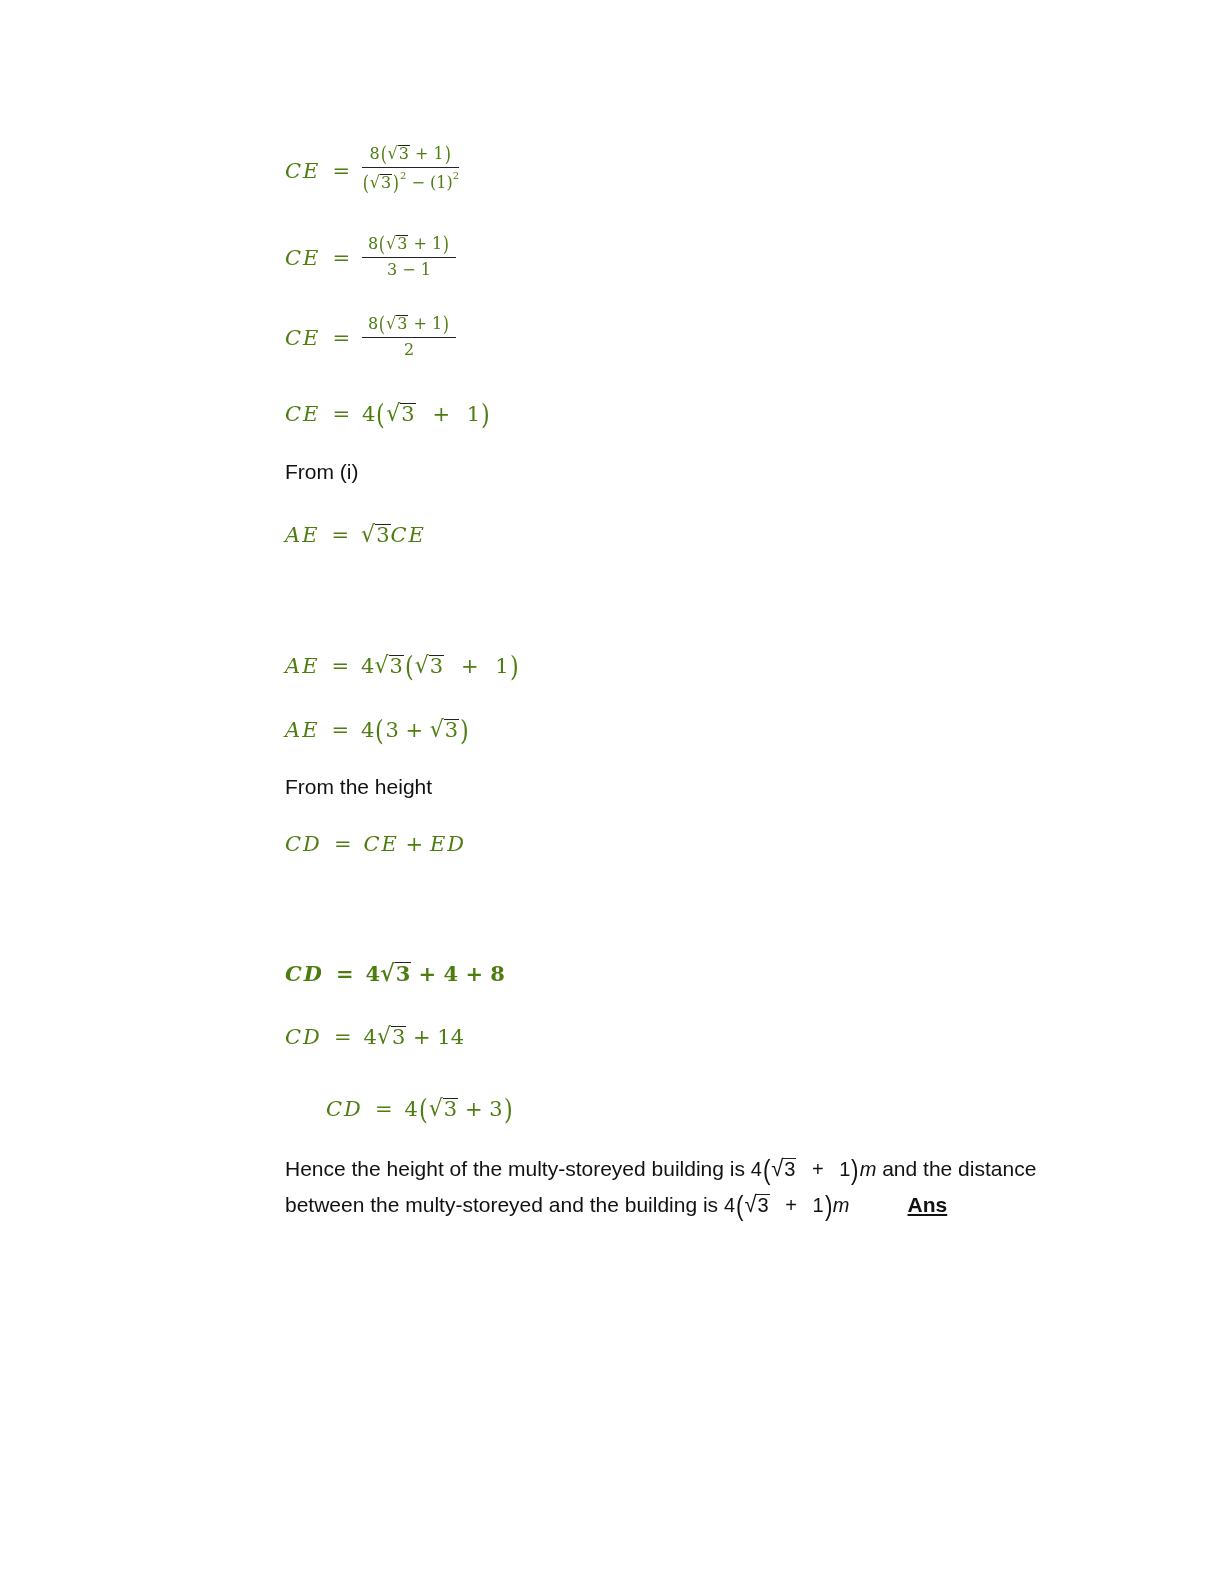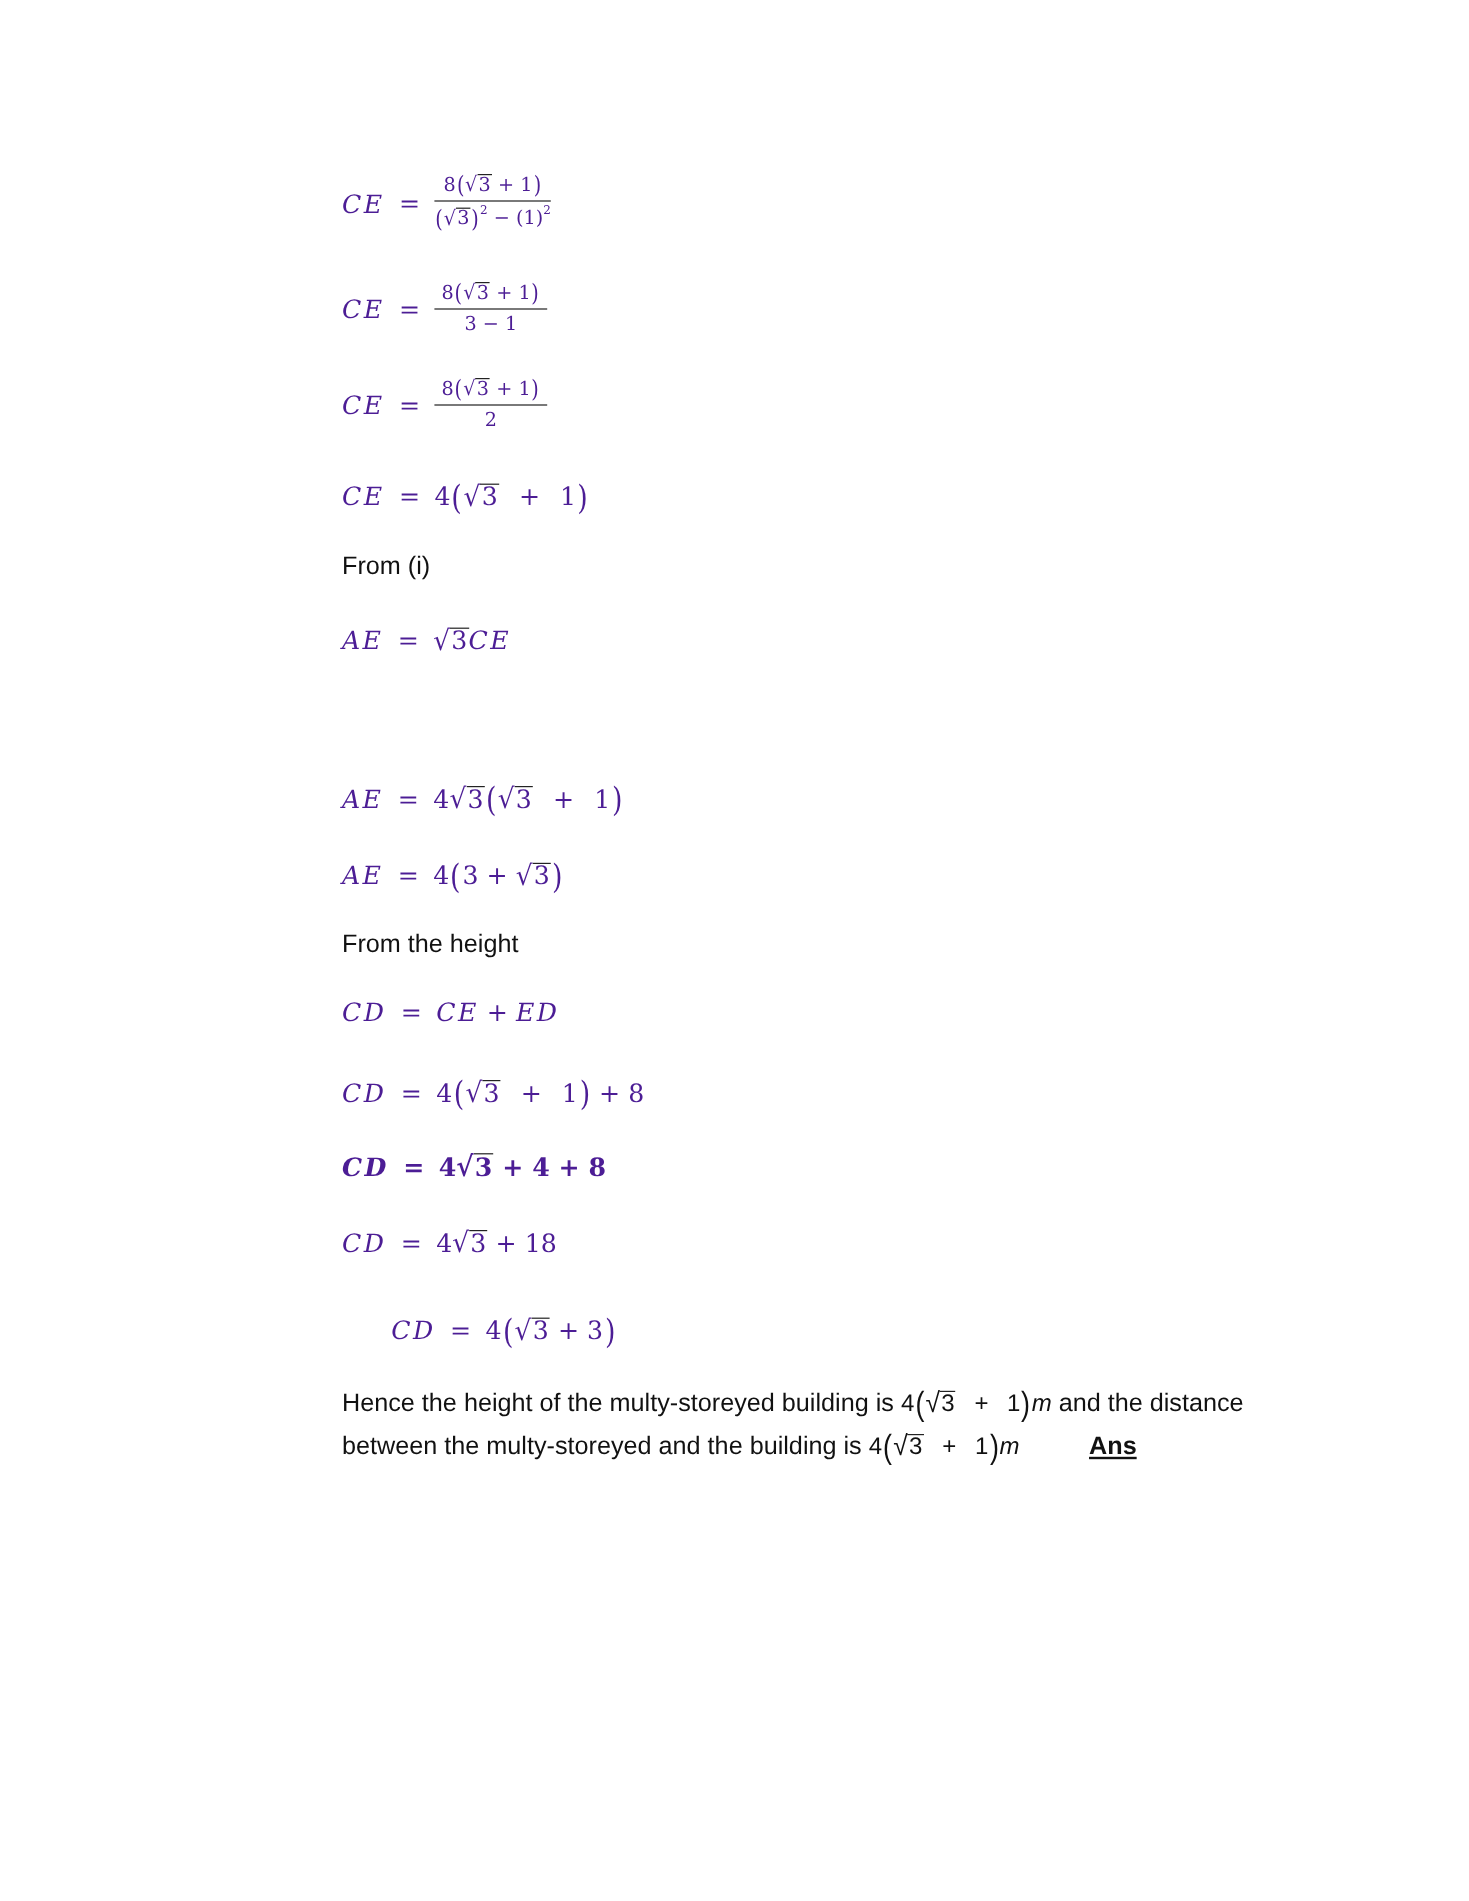--- a/index.html
+++ b/index.html
@@ -1,19 +1,19 @@
 <!DOCTYPE html>
 <html><head>
 <meta charset="utf-8">
 <style>
   html, body { margin: 0; padding: 0; background: #ffffff; }
   body { width: 1224px; height: 1584px; position: relative; overflow: hidden; color: #111; }
   .page { position: absolute; left: 0; top: 0; width: 1224px; height: 1584px; background: #fff; }
   .line { position: absolute; left: 285px; white-space: nowrap; }
-  .math { font-family: "DejaVu Serif", "Liberation Serif", serif; font-size: 21px; color: #4c1d95; }
+  .math { font-family: "DejaVu Serif", "Liberation Serif", serif; font-size: 21px; color: #4d7c0f; }
   .lhs { font-style: italic; letter-spacing: 2px; }
   .eq { display: inline-block; margin: 0 12px; }
   .text { font-family: "Liberation Sans", sans-serif; font-size: 21px; color: #111; }
   .frac { display: inline-block; vertical-align: middle; text-align: center; position: relative; top: -4px; }
   .frac .num { display: block; font-size: 16px; padding: 0 6px 1px; border-bottom: 1.3px solid #222; }
   .frac .den { display: block; font-size: 16px; padding-top: 2px; }
   .sup { font-size: 10px; vertical-align: 9px; }
   .paren { font-size: 28px; font-weight: 200; display: inline-block; transform: scaleX(0.8); vertical-align: -3px; }
   .sqrt { display: inline-block; }
   .sqrt .rad { display: inline-block; font-size: 22px; transform: scaleY(1.05); }
@@ -69,30 +69,27 @@
   <div class="line math" style="top:714px;">
     <span class="lhs">AE</span><span class="eq">=</span><span>4</span><span class="paren">(</span><span>3</span> <span>+</span> <span class="sqrt"><span class="rad">√</span><span class="body">3</span></span><span class="paren">)</span>
   </div>
 
   <div class="line text" style="top:775px;">From the height</div>
 
   <div class="line math" style="top:832px;">
     <span class="lhs">CD</span><span class="eq">=</span><span class="lhs">CE</span> <span>+</span> <span class="lhs">ED</span>
   </div>
 
-  <div class="line math" style="top:895px;">
-    <span class="lhs">CD</span><span class="eq">=</span><span>4</span><span class="paren">(</span><span class="sqrt"><span class="rad">√</span><span class="body">3</span></span><span class="sp"></span> <span>+</span> <span class="sp"></span><span>1</span><span class="paren">)</span> <span>+</span> <span>8</span>
-  </div>
 
   <div class="line math" style="top:960px;font-weight:bold;">
     <span class="lhs">CD</span><span class="eq">=</span><span>4</span><span class="sqrt"><span class="rad">√</span><span class="body">3</span></span> <span>+</span> <span>4</span> <span>+</span> <span>8</span>
   </div>
 
   <div class="line math" style="top:1024px;">
-    <span class="lhs">CD</span><span class="eq">=</span><span>4</span><span class="sqrt"><span class="rad">√</span><span class="body">3</span></span> <span>+</span> <span>18</span>
+    <span class="lhs">CD</span><span class="eq">=</span><span>4</span><span class="sqrt"><span class="rad">√</span><span class="body">3</span></span> <span>+</span> <span>14</span>
   </div>
 
   <div class="line math" style="top:1093px;margin-left:41px;">
     <span class="lhs">CD</span><span class="eq">=</span><span>4</span><span class="paren">(</span><span class="sqrt"><span class="rad">√</span><span class="body">3</span></span> <span>+</span> <span>3</span><span class="paren">)</span>
   </div>
 
   <div class="line text" style="top:1154px;">
     <span>Hence the height of the multy-storeyed building is </span><span class="inline-math"><span>4</span><span class="paren">(</span><span class="sqrt"><span class="rad">√</span><span class="body">3</span></span><span class="sp"></span> <span>+</span> <span class="sp"></span><span>1</span><span class="paren">)</span><span class="it">m</span></span><span> and the distance</span>
   </div>
 

